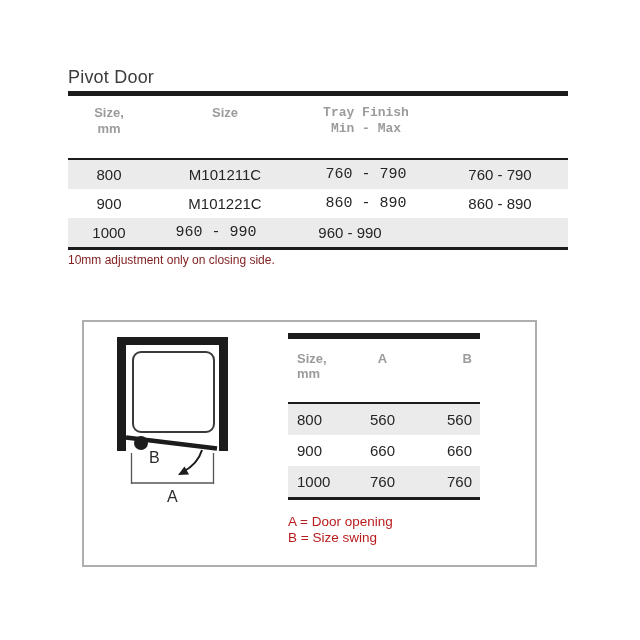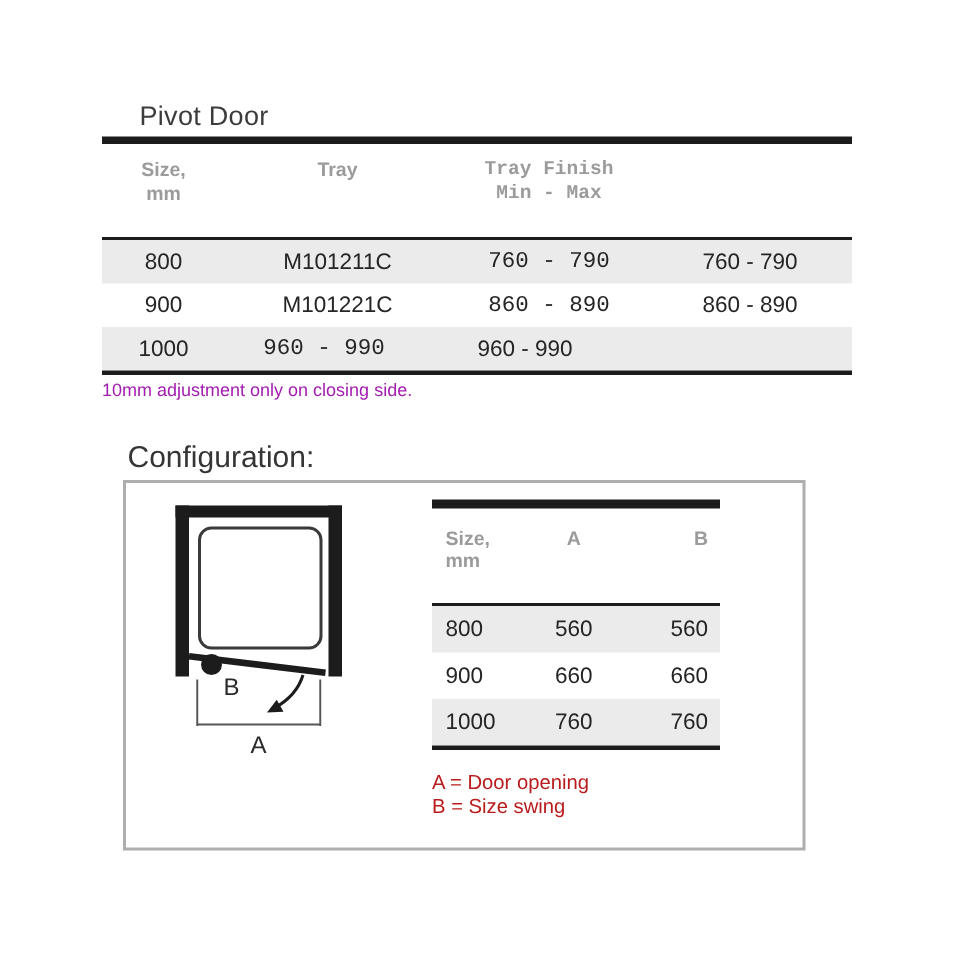--- a/index.html
+++ b/index.html
@@ -2,38 +2,38 @@
 <html><head>
 <meta charset="utf-8">
 <style>
   * { margin:0; padding:0; box-sizing:border-box; }
   html, body { width:640px; height:640px; background:#ffffff;
     font-family:"Liberation Sans", sans-serif; }
   .canvas { position:relative; width:640px; height:640px; background:#fff; overflow:hidden; }
 
   
   .page-title { position:absolute; left:68px; top:67px; font-size:18px;
-    font-weight:400; color:#3c3c3c; letter-spacing:0.2px;margin-left:25px; }
+    font-weight:400; color:#3c3c3c; letter-spacing:0.2px; }
   .bar-thick { position:absolute; left:68px; top:91px; width:500px; height:5px; background:#1c1c1c; }
   .spec-header { position:absolute; left:68px; top:96px; width:500px; height:62px;
     display:flex; }
   .spec-header .cell { display:flex; align-items:flex-start; justify-content:center;
     padding-top:9px; font-size:13px; line-height:16px; font-weight:700; color:#9b9b9b;
     text-align:center; white-space:pre-line; }
   .col-size { width:82px; }
   .col-codes { width:150px; }
   .col-tray { width:132px;font-family:Liberation Mono, monospace; }
   .col-adj  { width:136px; }
   .bar-mid { position:absolute; left:68px; top:158px; width:500px; height:2px; background:#1c1c1c; }
   .spec-rows { position:absolute; left:68px; top:160px; width:500px; }
   .spec-row { display:flex; height:29px; align-items:center; font-size:15px; color:#252525; }
   .spec-row.shaded { background:#ebebeb; }
   .spec-row .cell { text-align:center; }
   .bar-bottom { position:absolute; left:68px; top:247px; width:500px; height:3px; background:#1c1c1c; }
-  .footnote { position:absolute; left:68px; top:253px; font-size:12px; color:#a21caf; }
+  .footnote { position:absolute; left:68px; top:253px; font-size:12px; color:#7f1d1d; }
 
   
   .config-heading { position:absolute; left:85px; top:294px; font-size:20px;
     font-weight:400; color:#353535; }
   .config-box { position:absolute; left:82px; top:320px; width:455px; height:247px;
     border:2px solid #aeaeae; background:#fff; }
 
   .diagram-svg { position:absolute; left:24px; top:8px; width:136px; height:180px; }
   .diagram-svg text { font-family:"Liberation Sans", sans-serif; }
 
@@ -57,21 +57,21 @@
 <body>
 
 <div class="canvas">
 
   <div class="page-title">Pivot Door</div>
   <div class="bar-thick"></div>
 
   <div class="spec-header">
     <div class="cell col-size">Size,
 mm</div>
-    <div class="cell col-codes">Tray</div>
+    <div class="cell col-codes">Size</div>
     <div class="cell col-tray">Tray Finish
 Min - Max</div>
   </div>
   <div class="bar-mid"></div>
 
   <div class="spec-rows">
     <div class="spec-row shaded">
       <div class="cell col-size">800</div>
       <div class="cell col-codes">M101211C</div>
       <div class="cell col-tray">760 - 790</div>
@@ -85,21 +85,20 @@
     </div>
     <div class="spec-row shaded">
       <div class="cell col-size">1000</div>
       <div class="cell col-tray">960 - 990</div>
       <div class="cell col-adj">960 - 990</div>
     </div>
   </div>
   <div class="bar-bottom"></div>
   <div class="footnote">10mm adjustment only on closing side.</div>
 
-  <div class="config-heading">Configuration:</div>
 
   <div class="config-box">
 
     <svg class="diagram-svg" viewBox="108 330 136 180">
 
       <rect x="117" y="337" width="111" height="8" fill="#1c1c1c"></rect>
       <rect x="117" y="337" width="9" height="114" fill="#1c1c1c"></rect>
       <rect x="219" y="337" width="9" height="114" fill="#1c1c1c"></rect>
 
       <rect x="133" y="352" width="81" height="80" rx="8" fill="#ffffff" stroke="#3a3a3a" stroke-width="2"></rect>

